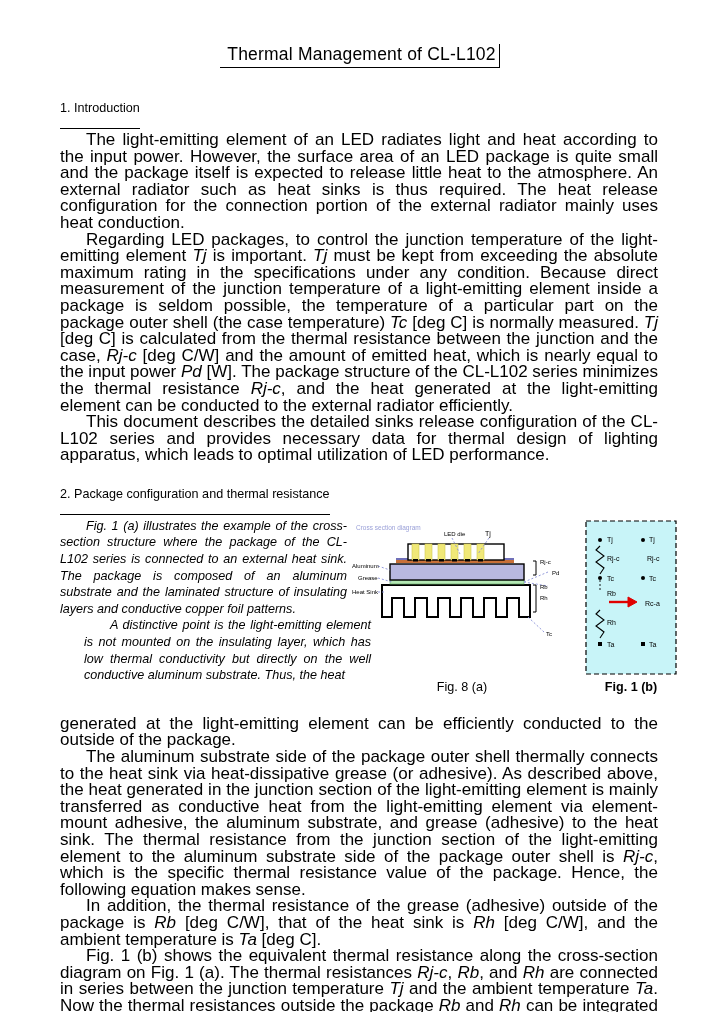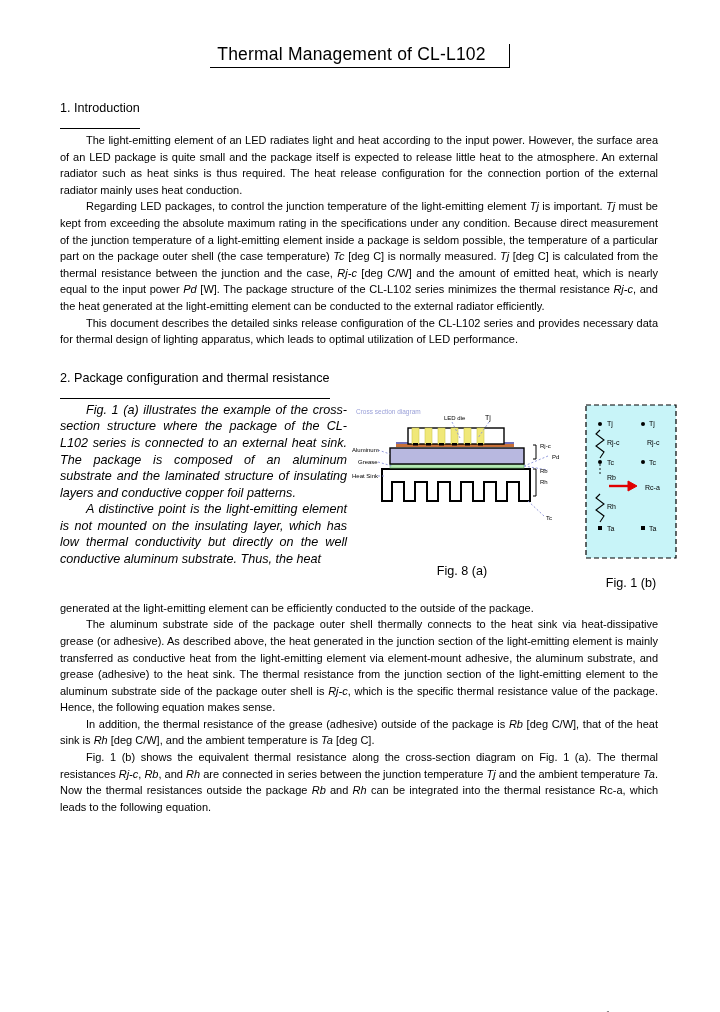--- a/index.html
+++ b/index.html
@@ -23,21 +23,21 @@
     padding: 0;
   }
   .title-wrap {
     text-align: center;
     margin-top: 44px;
   }
   .doc-title {
     display: inline-block;
     font-size: 17.5px;
     letter-spacing: 0.2px;
-    padding: 0 23px 2px 7px;
+    padding: 0 3px 2px 7px;
     border-bottom: 1.4px solid #000;
     border-right: 1.4px solid #000;
     white-space: nowrap;
   }
   .content {
     margin: 0 62px 0 60px;
   }
   h2.section {
     font-size: 12.6px;
     font-weight: normal;
@@ -46,21 +46,21 @@
     display: inline-block;
     border-bottom: 1.2px solid #000;
   }
   .sec1-head {
     margin-top: 30px;
   }
   .sec2-head {
     margin-top: 20px;
   }
   p.body-text {
-    font-size: 11px;
+    font-size: 17px;
     line-height: 16.6px;
     text-align: justify;
     margin: 0;
     text-indent: 26px;
     hyphens: none;
   }
   p.first-after-head {
     margin-top: 3px;
   }
   em.var {
@@ -87,20 +87,21 @@
     width: 287px;
     font-size: 12.6px;
     line-height: 16.6px;
     text-align: justify;
     margin: 0;
     text-indent: 26px;
     font-style: italic;
   }
   .fig-col-text + .fig-col-text {
     margin-top: 0;
+    margin-left: 24px;
   }
   .figures {
     position: absolute;
     top: 0px;
     left: 292px;
     width: 306px;
     height: 196px;
   }
 
   
@@ -122,24 +123,25 @@
   .fig-b {
     position: absolute;
     left: 233px;
     top: 2px;
     width: 92px;
     height: 155px;
   }
   .fig-b-caption {
     position: absolute;
     left: 225px;
-    top: 174px;
+    top: 162px;
     width: 108px;
     text-align: center;
     font-size: 12.6px;
+    font-weight: bold;
   }
   .fig-svg { display: block; }
 
   
   .footer {
     position: absolute;
     right: 30px;
     bottom: 30px;
     font-family: "Liberation Serif", serif;
     font-size: 12.6px;

